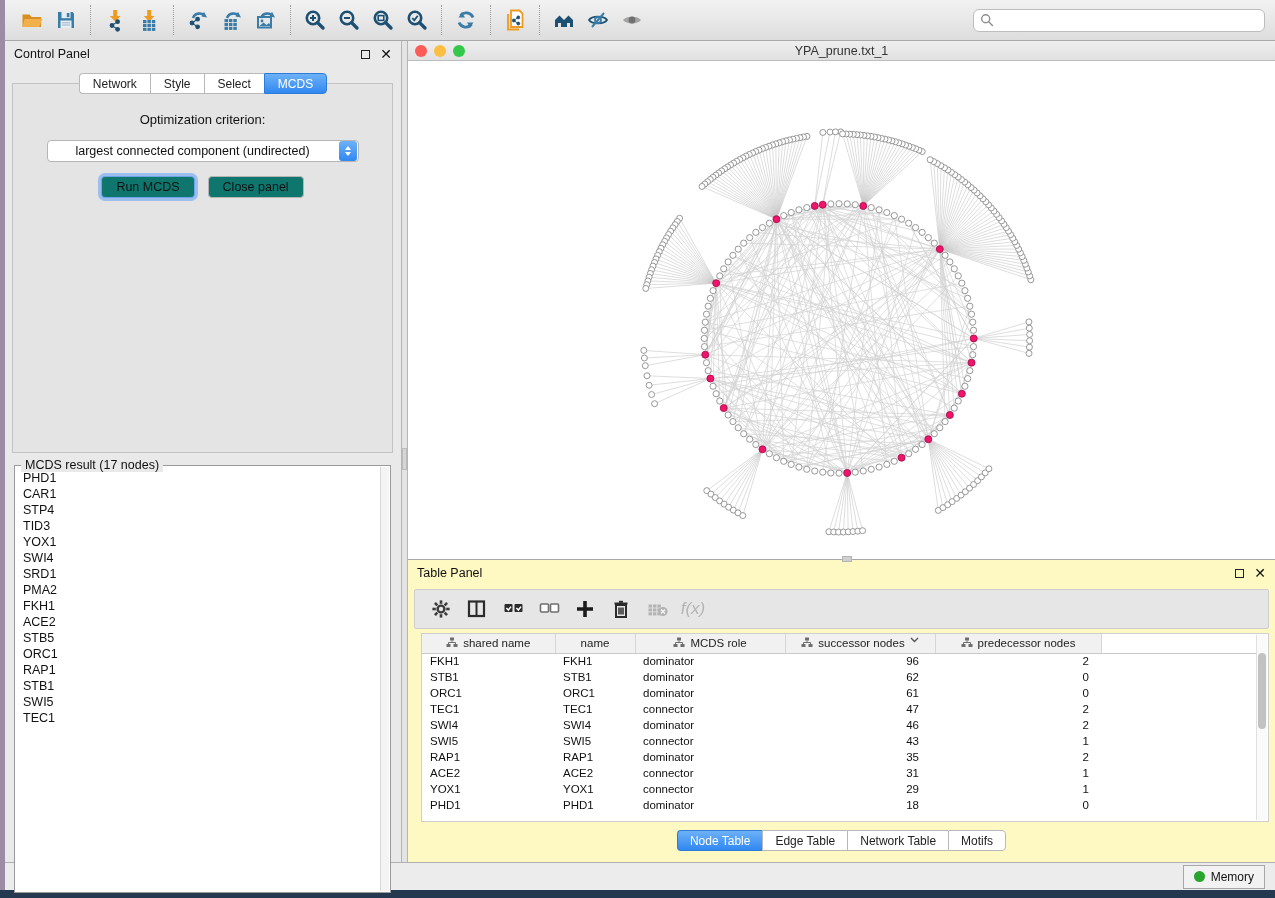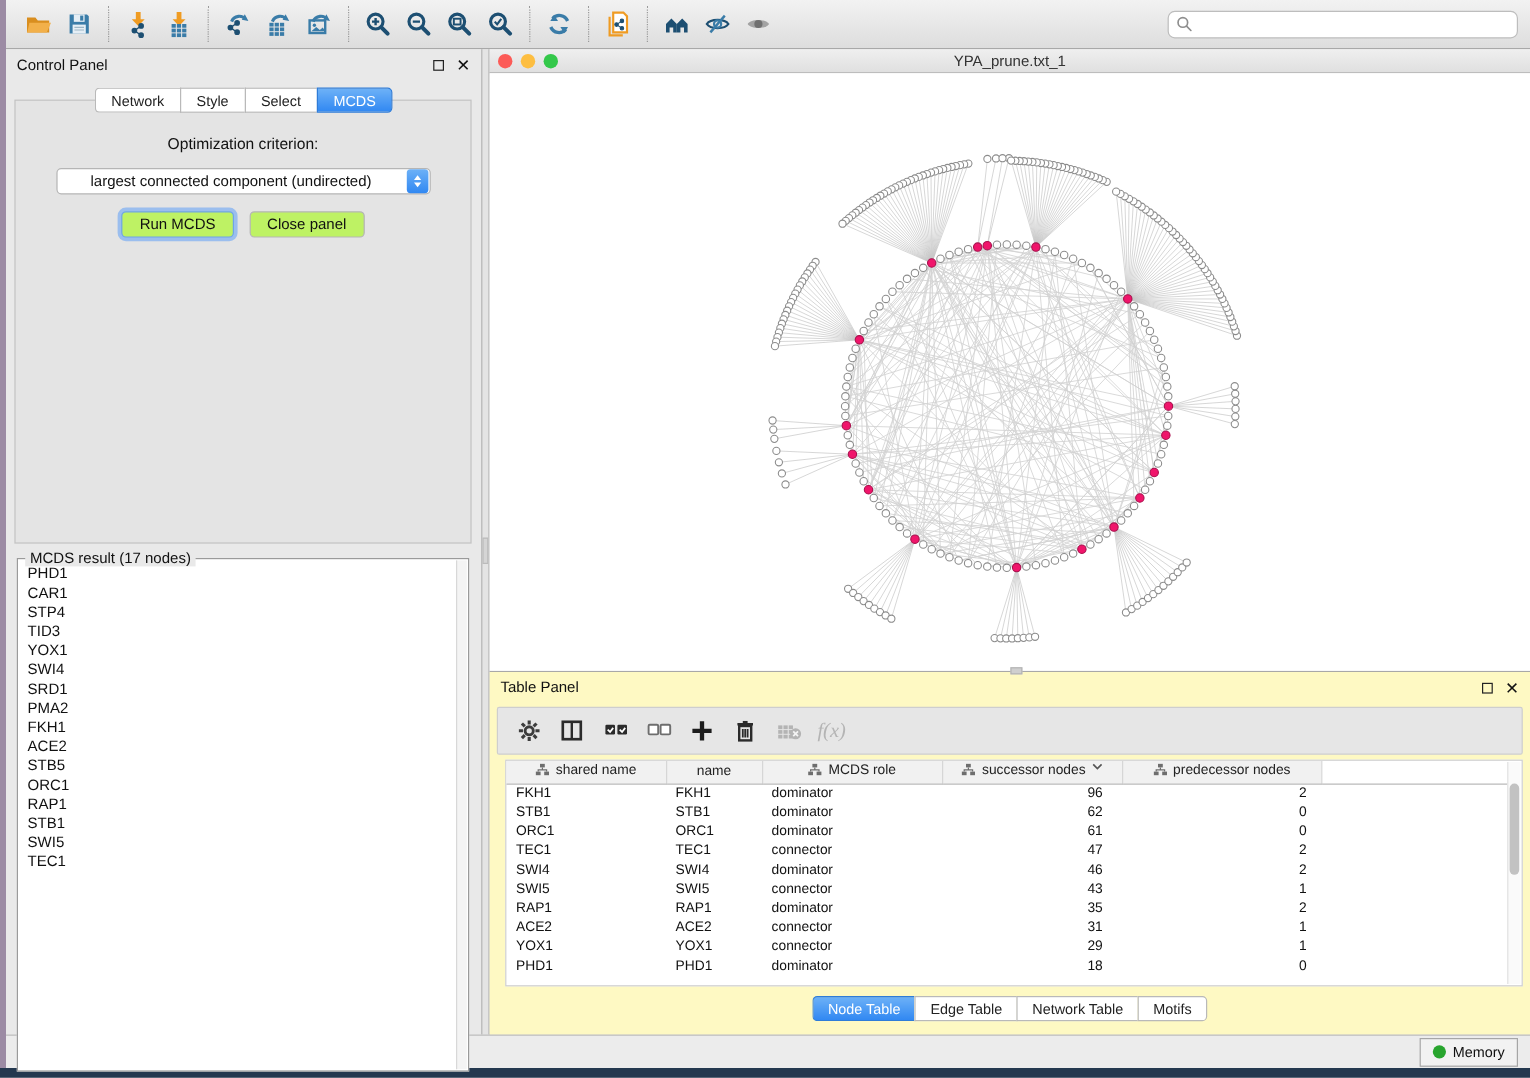--- a/index.html
+++ b/index.html
@@ -45,21 +45,21 @@
   .opt-label { font-size:13px; color:#111; margin-bottom:13px; }
   .dropdown { width:312px; height:22px; margin:0 auto 14px; background:#fff; border:1px solid #b5b5b5;
               border-radius:4px; display:flex; align-items:center; cursor:pointer; }
   .dropdown .dd-text { flex:1; text-align:center; font-size:12.5px; color:#111; }
   .dd-stepper { width:18px; height:20px; margin:0 1px; border-radius:3px;
                 background:linear-gradient(#6db1f7,#3188f2); display:flex; flex-direction:column;
                 align-items:center; justify-content:center; gap:2px; }
   .dd-stepper i { width:0; height:0; border-left:3.5px solid transparent; border-right:3.5px solid transparent; }
   .dd-up { border-bottom:4px solid #fff; } .dd-down { border-top:4px solid #fff; }
   .btn-row { display:flex; justify-content:center; gap:13px; }
-  .mac-btn { height:22px; padding:0 14px; background:#bef264; border:1px solid #b5b5b5; border-radius:4px;
+  .mac-btn { height:22px; padding:0 14px; background:#0f766e; border:1px solid #b5b5b5; border-radius:4px;
              font-size:12.5px; color:#111; cursor:pointer; font-family:"Liberation Sans",sans-serif; }
   .mac-btn.focused { box-shadow:0 0 0 3px rgba(94,158,245,.55); border-color:#6ea4e8; }
   .result-box { margin:12px 10px 0 9px; flex:none; position:relative; height:428px;
                 border:1px solid #9a9a9a; background:#fff; }
   .result-legend { position:absolute; top:-8px; left:6px; background:#e9e9e9; padding:0 4px;
                    font-size:12.5px; color:#111; }
   .result-list { position:absolute; inset:4px 11px 1px 1px; overflow:hidden; text-align:left; }
   .result-item { font-size:12.5px; line-height:16px; padding-left:7px; color:#111; cursor:default; }
   .result-scroll { position:absolute; top:1px; bottom:1px; right:1px; width:9px; background:#f4f4f4;
                    border-left:1px solid #d8d8d8; }
@@ -82,21 +82,21 @@
   .net-canvas svg { display:block; width:100%; height:100%; }
 
   
   .table-panel { flex:1; background:#fef9c3; display:flex; flex-direction:column; position:relative; min-height:0; }
   .tp-split-handle { position:absolute; top:-4px; left:50%; width:10px; height:6px; background:#cfcfcf;
                      border:1px solid #b5b5b5; cursor:row-resize; }
   .tp-toolbar { height:40px; margin:3px 6px 0; background:#e6e6e6; border:1px solid #cecece; border-radius:2px;
                 display:flex; align-items:center; padding:0 8px; flex:none; }
   .tp-btn { width:36px; height:32px; border:none; background:transparent; display:flex; align-items:center;
             justify-content:center; cursor:pointer; }
-  .fx-glyph { font-family:Liberation Serif, serif; font-style:italic; font-size:17px; color:#b4b4b4; }
+  .fx-glyph { font-family:Liberation Sans, sans-serif; font-style:italic; font-size:17px; color:#b4b4b4; }
   .table-wrap { margin:4px 6px 0 13px; background:#fff; border:1px solid #cfcfcf; height:189px; flex:none;
                 position:relative; overflow:hidden; }
   table.node-table { border-collapse:collapse; table-layout:fixed; width:841px; }
   .node-table th { height:19px; background:#f1f1f1; border-right:1px solid #d6d6d6; border-bottom:1px solid #c9c9c9;
                    font-weight:normal; font-size:11.5px; color:#222; text-align:center; cursor:pointer;
                    white-space:nowrap; overflow:hidden; }
   .node-table th.filler { background:#fff; border-right:none; cursor:default; }
   .node-table th .hwrap { display:inline-flex; align-items:flex-start; gap:5px; }
   .node-table td { height:16px; font-size:11.5px; color:#111; padding:0 8px; white-space:nowrap; overflow:hidden; cursor:default; }
   .node-table td.num { text-align:right; }

